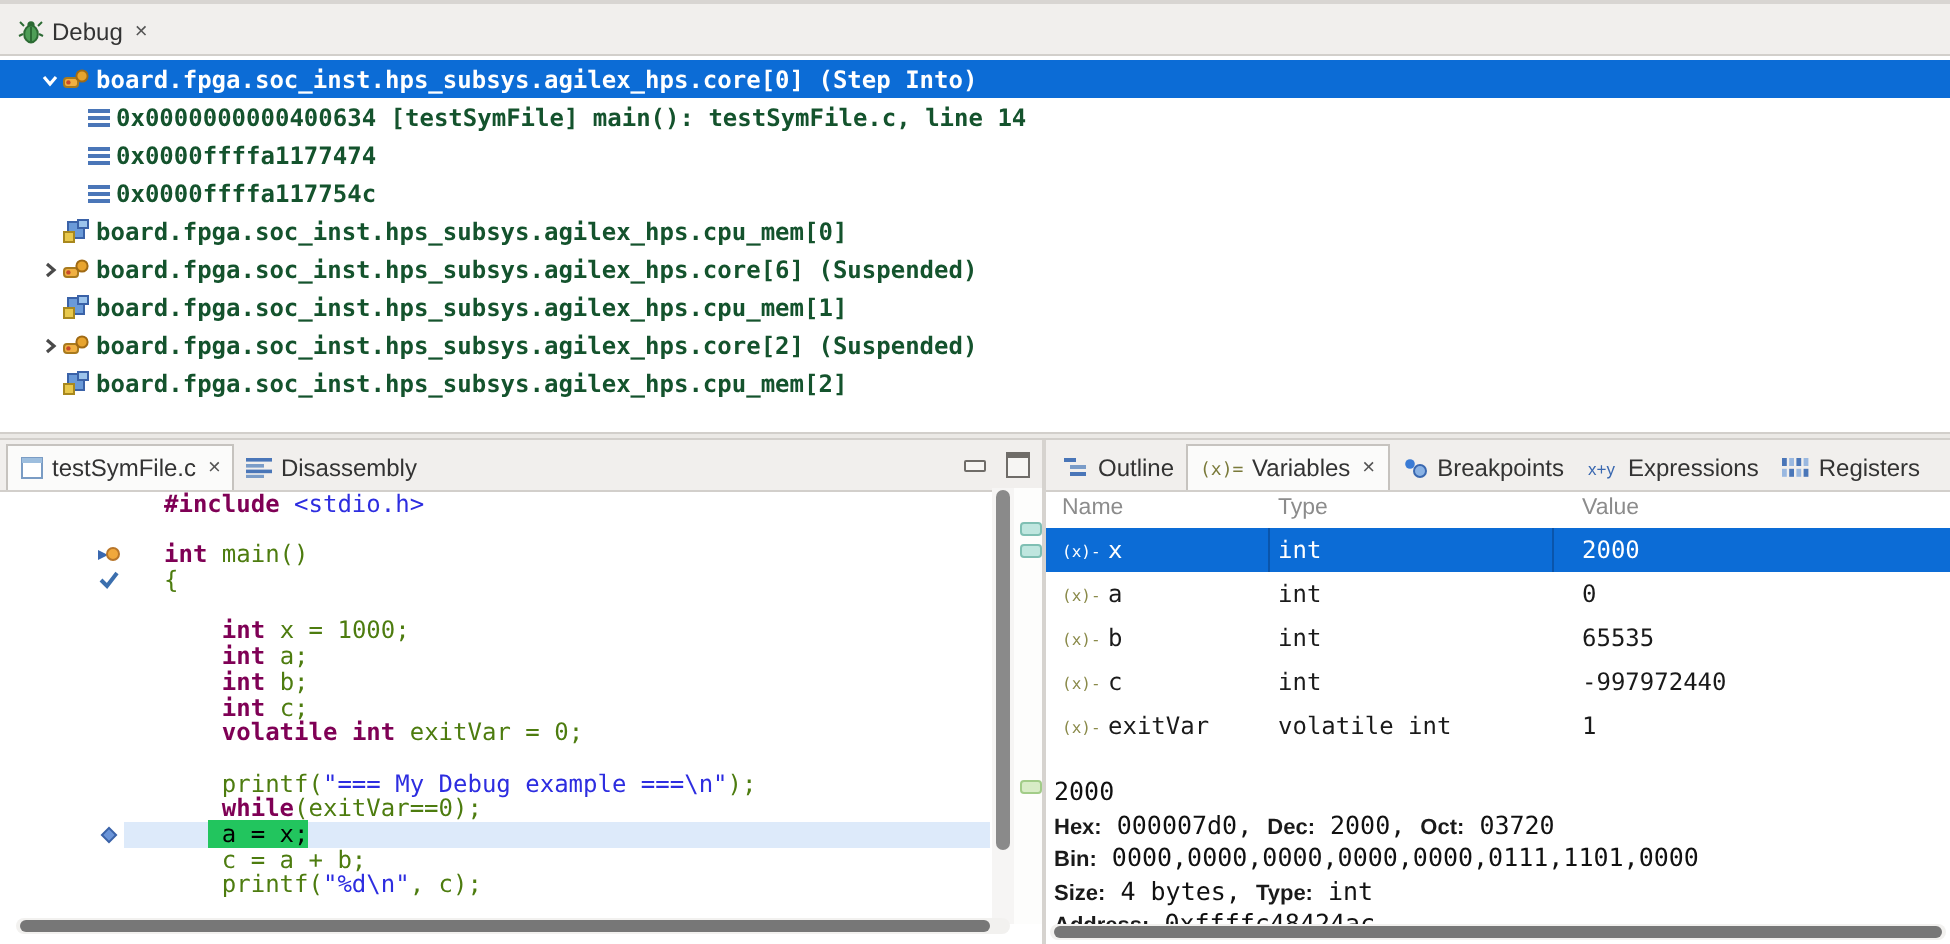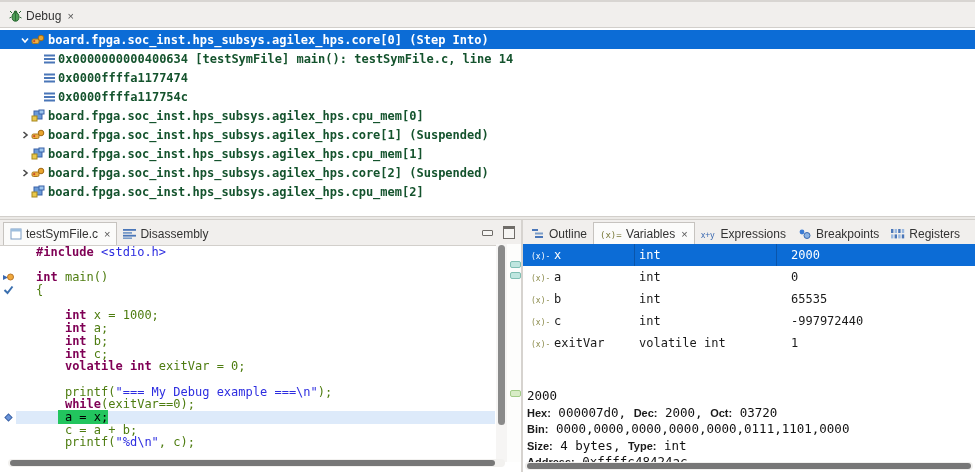--- a/index.html
+++ b/index.html
@@ -30,21 +30,21 @@
         font-family:"DejaVu Sans Mono",monospace;font-size:12px;font-weight:bold;color:#14532d;}
   .trow .icon{margin-right:3px;}
   .trow.selected{background:#0c6cd6;color:#ffffff;}
   .chev{width:13px;display:inline-flex;justify-content:center;color:#4a4a4a;}
   .trow.selected .chev{color:#ffffff;}
   .ind-core{padding-left:18px;} .ind-mem{padding-left:31px;} .ind-frame{padding-left:44px;}
 
   
   #editor-body{position:absolute;left:0;top:24px;right:0;bottom:0;}
   #code-lines{position:absolute;left:0;top:2px;right:26px;bottom:12px;overflow:hidden;}
-  .codeline{height:12.7px;display:flex;font-family:"DejaVu Sans Mono",monospace;font-size:12px;line-height:12.7px;}
+  .codeline{height:12.7px;display:flex;font-family:"DejaVu Sans Mono",monospace;font-size:12px;line-height:12.7px;padding-left:46px;}
   .gutter-cell{width:16px;flex:0 0 16px;display:inline-flex;align-items:center;justify-content:center;}
   .code-text{flex:1;white-space:pre;padding-left:20px;}
   .codeline.current .code-text{background:#ddeafa;}
   .c-pre,.c-kw{color:#7f0055;font-weight:bold;}
   .c-str{color:#2d2de0;}
   .c-pl{color:#4d7c0f;}
   .c-cur{background:#22c55e;}
   #editor-vscroll{position:absolute;right:14px;top:0;bottom:12px;width:11px;background:#f6f5f4;}
   #editor-vthumb{position:absolute;left:2px;width:7px;top:1px;height:180px;background:#8a8a8a;border-radius:4px;}
   #editor-ruler{position:absolute;right:0;top:0;bottom:12px;width:14px;background:#fdfdfc;}
@@ -124,21 +124,21 @@
             <rect x="3" y="2" width="8" height="8" fill="#6a9ad8" stroke="#3a62a8"></rect>
             <rect x="8" y="1" width="5" height="4" fill="#9cc4ec" stroke="#3a62a8"></rect>
             <rect x="1" y="7" width="5" height="5" fill="#e8c84c" stroke="#a8881e"></rect>
           </svg></span><span>board.fpga.soc_inst.hps_subsys.agilex_hps.cpu_mem[0]</span></div>
       <div class="trow ind-core"><span class="chev"><svg width="10" height="10">
             <polyline points="3.5,2 7,5 3.5,8" fill="none" stroke="currentColor" stroke-width="1.6"></polyline>
           </svg></span><span class="icon"><svg width="14" height="13">
             <rect x="1" y="6" width="7" height="4.5" rx="1.5" fill="#f0b042" stroke="#a87a1e"></rect>
             <circle cx="10" cy="5" r="2.8" fill="#e8a42e" stroke="#a06a14"></circle>
             <circle cx="3.2" cy="8.2" r="1.1" fill="#c84a2a"></circle>
-          </svg></span><span>board.fpga.soc_inst.hps_subsys.agilex_hps.core[1] (Suspended)</span></div>
+          </svg></span><span>board.fpga.soc_inst.hps_subsys.agilex_hps.core[6] (Suspended)</span></div>
       <div class="trow ind-mem"><span class="icon"><svg width="14" height="13">
             <rect x="3" y="2" width="8" height="8" fill="#6a9ad8" stroke="#3a62a8"></rect>
             <rect x="8" y="1" width="5" height="4" fill="#9cc4ec" stroke="#3a62a8"></rect>
             <rect x="1" y="7" width="5" height="5" fill="#e8c84c" stroke="#a8881e"></rect>
           </svg></span><span>board.fpga.soc_inst.hps_subsys.agilex_hps.cpu_mem[1]</span></div>
       <div class="trow ind-core"><span class="chev"><svg width="10" height="10">
             <polyline points="3.5,2 7,5 3.5,8" fill="none" stroke="currentColor" stroke-width="1.6"></polyline>
           </svg></span><span class="icon"><svg width="14" height="13">
             <rect x="1" y="6" width="7" height="4.5" rx="1.5" fill="#f0b042" stroke="#a87a1e"></rect>
             <circle cx="10" cy="5" r="2.8" fill="#e8a42e" stroke="#a06a14"></circle>
@@ -293,52 +293,57 @@
         <span class="icon">
           <svg width="22" height="12">
             <text x="0" y="9.5" font-size="9" fill="#7a7a3a" font-family="DejaVu Sans Mono,monospace">(x)=</text>
           </svg>
         </span>
         <span>Variables</span>
         <span class="close">×</span>
       </div>
       <div class="tab">
         <span class="icon">
-          <svg width="16" height="12">
-            <text x="0" y="9.5" font-size="8.5" fill="#3a68b0" font-family="Liberation Sans,sans-serif">x+y</text>
-          </svg>
-        </span>
-        <span>Expressions</span>
-      </div>
-      <div class="tab">
-        <span class="icon">
           <svg width="14" height="12">
             <circle cx="4" cy="4" r="2.4" fill="#3a7bd5"></circle>
             <circle cx="9" cy="7.5" r="3" fill="#8ab2e4" stroke="#3a68b0"></circle>
           </svg>
         </span>
         <span>Breakpoints</span>
+      </div>
+      <div class="tab">
+        <span class="icon">
+          <svg width="16" height="12">
+            <text x="0" y="9.5" font-size="8.5" fill="#3a68b0" font-family="Liberation Sans,sans-serif">x+y</text>
+          </svg>
+        </span>
+        <span>Expressions</span>
       </div>
       <div class="tab">
         <span class="icon">
           <svg width="14" height="11">
             <rect x="0" y="1" width="2.4" height="4" fill="#4a76b8"></rect>
             <rect x="3.6" y="1" width="2.4" height="4" fill="#9ab8e0"></rect>
             <rect x="7.2" y="1" width="2.4" height="4" fill="#4a76b8"></rect>
             <rect x="10.8" y="1" width="2.4" height="4" fill="#9ab8e0"></rect>
             <rect x="0" y="6.4" width="2.4" height="4" fill="#9ab8e0"></rect>
             <rect x="3.6" y="6.4" width="2.4" height="4" fill="#4a76b8"></rect>
             <rect x="7.2" y="6.4" width="2.4" height="4" fill="#9ab8e0"></rect>
             <rect x="10.8" y="6.4" width="2.4" height="4" fill="#4a76b8"></rect>
           </svg>
         </span>
         <span>Registers</span>
       </div>
     </div>
   <div id="var-table">
+    <div id="var-header">
+        <span class="vh-name">Name</span>
+        <span class="vh-type">Type</span>
+        <span class="vh-value">Value</span>
+      </div>
     <div id="var-rows">
         <div class="vrow selected">
           <span class="vcell-name">
             <span class="vicon">
               <svg width="18" height="10">
                 <text x="0" y="8.5" font-size="8" fill="currentColor" font-family="DejaVu Sans Mono,monospace">(x)-</text>
               </svg>
             </span>
             <span>x</span>
           </span>

